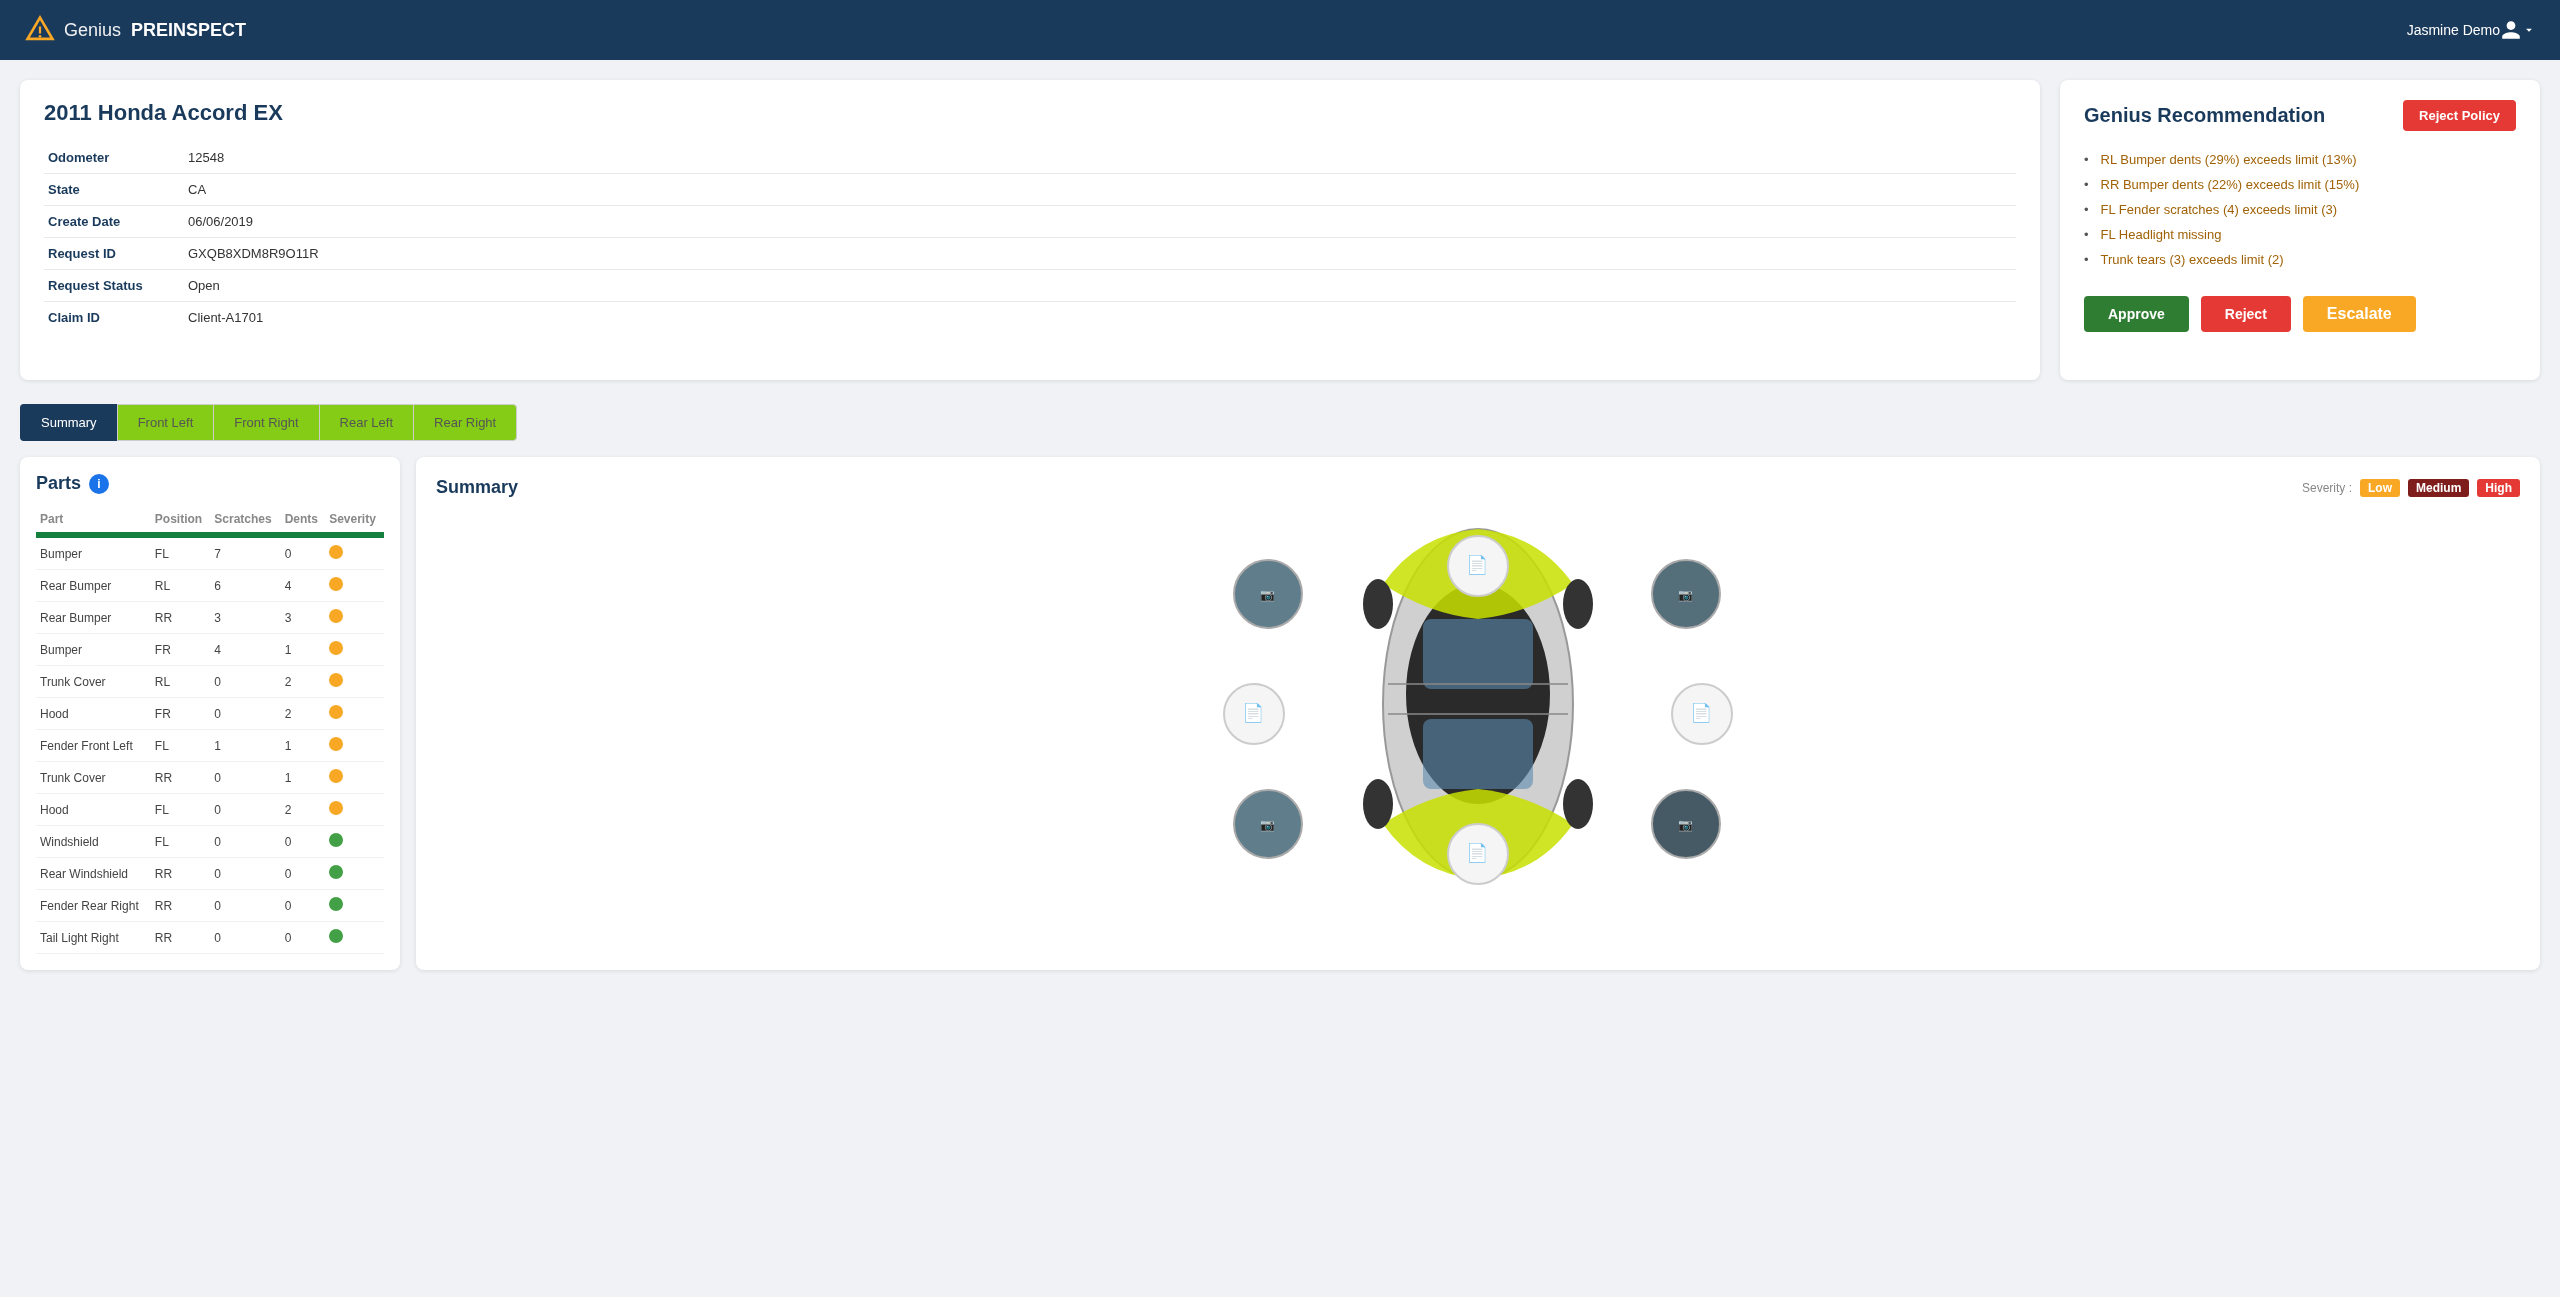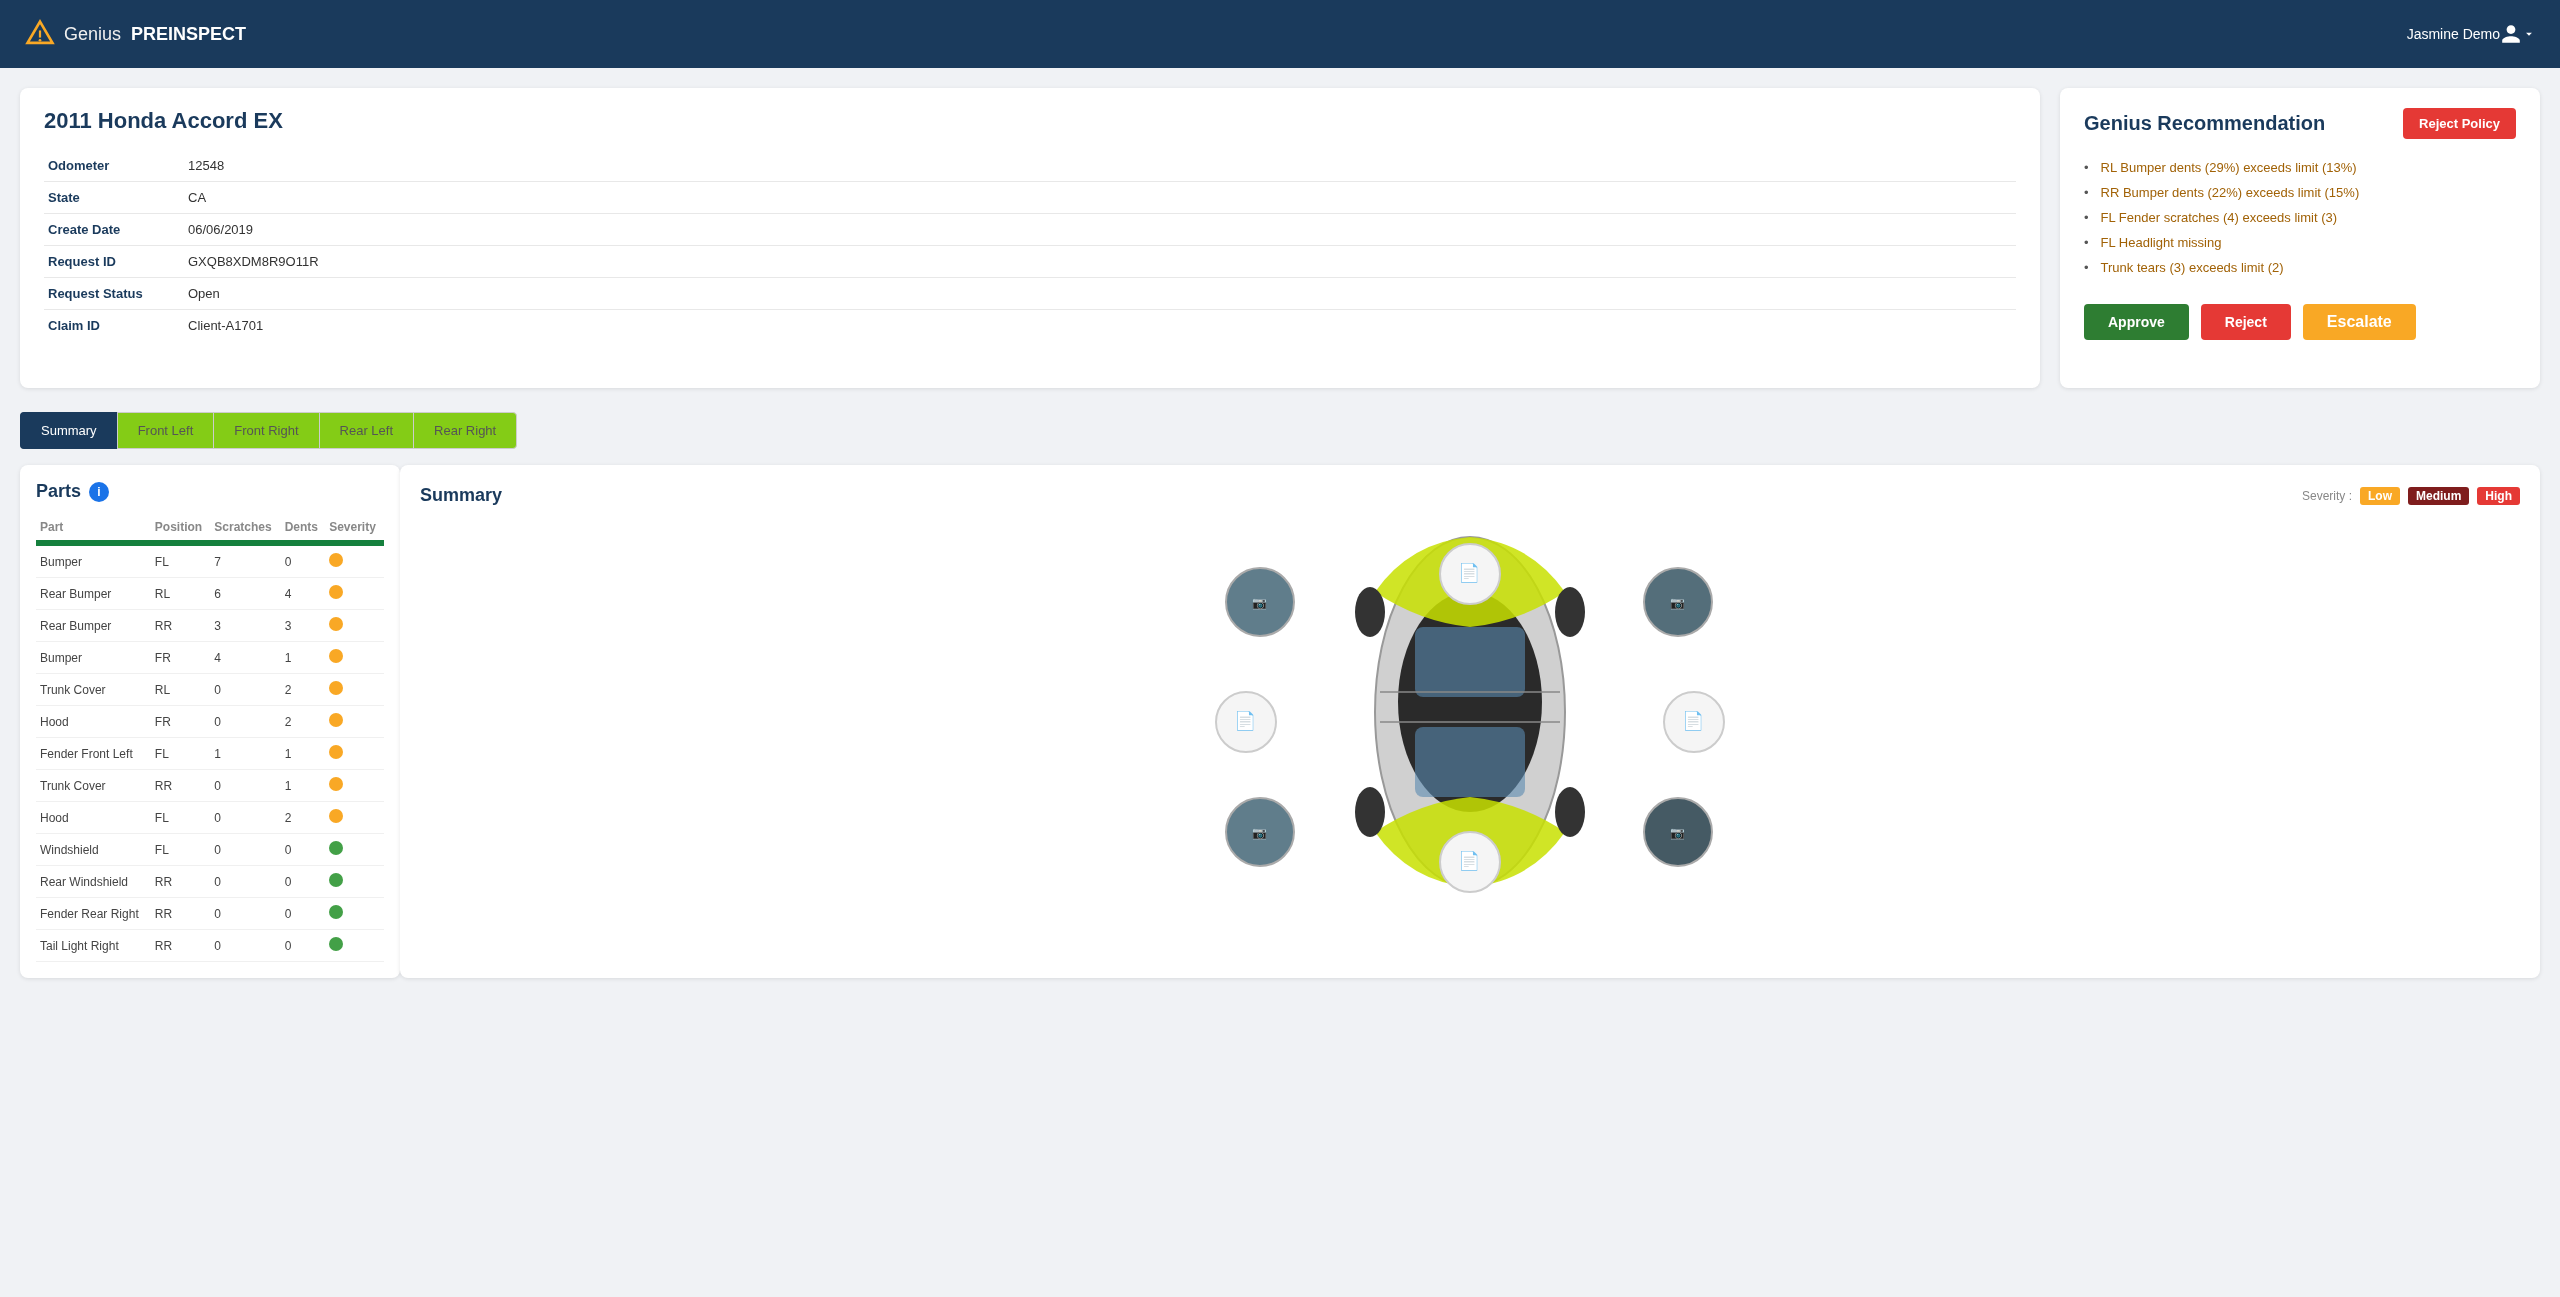--- a/index.html
+++ b/index.html
@@ -1,21 +1,21 @@
 <!DOCTYPE html>
 <html><head>
   <meta charset="utf-8">
   <style>
     * { box-sizing: border-box; margin: 0; padding: 0; }
     body { font-family: Arial, sans-serif; background: #f0f2f5; font-size: 13px; color: #333; }
 
     
     .header {
       background: #1a3a5c;
-      height: 68px;
+      height: 60px;
       display: flex;
       align-items: center;
       justify-content: space-between;
       padding: 0 24px;
     }
     .header-logo {
       display: flex;
       align-items: center;
       gap: 8px;
       color: white;
@@ -192,20 +192,21 @@
     }
     .tab.active {
       background: #1a3a5c;
       color: white;
       border-color: #1a3a5c;
     }
 
     
     .bottom-section {
       display: flex;
+      gap: 16px;
     }
 
     
     .parts-card {
       background: white;
       border-radius: 8px;
       padding: 16px;
       box-shadow: 0 1px 4px rgba(0,0,0,0.1);
       flex: 0 0 380px;
       min-width: 360px;

